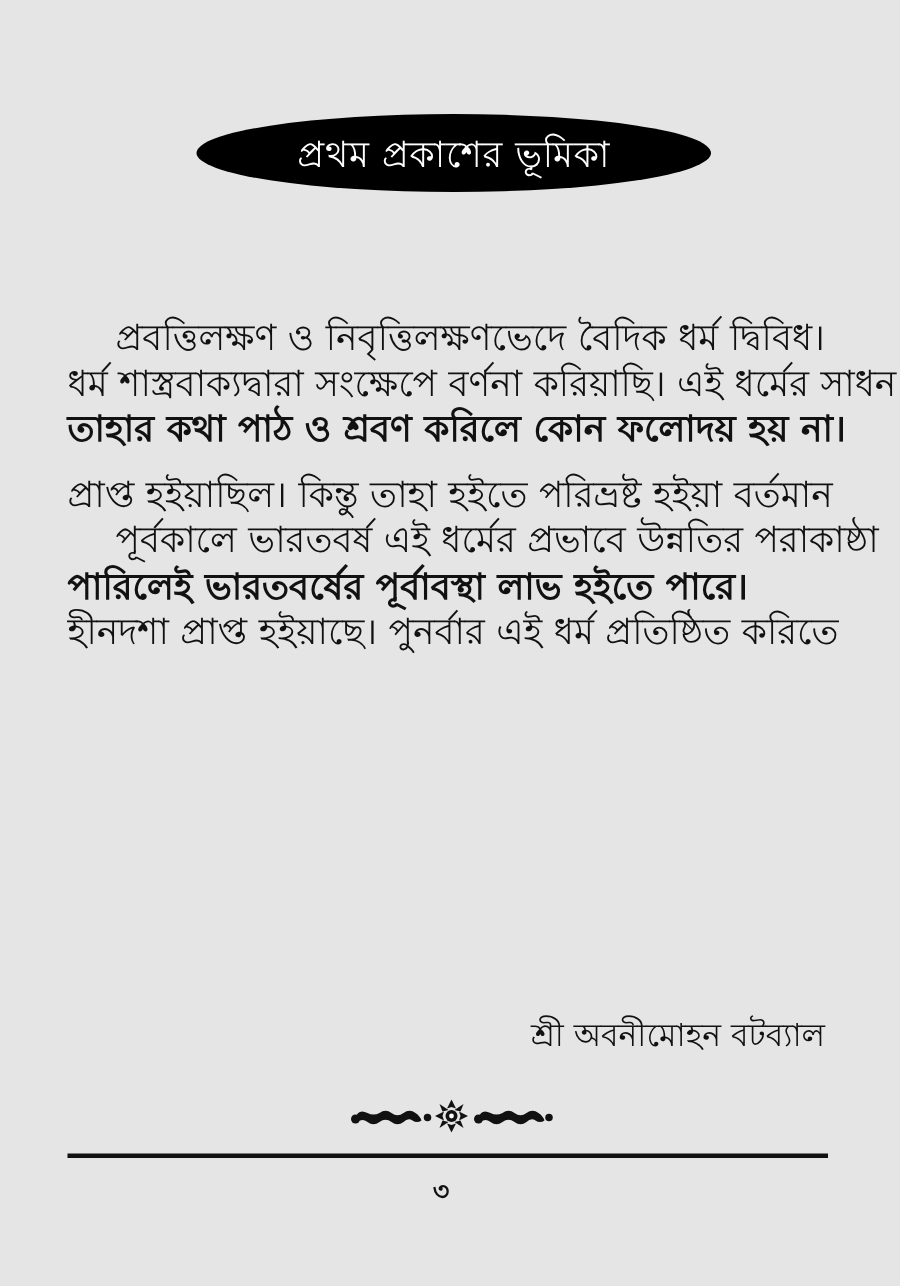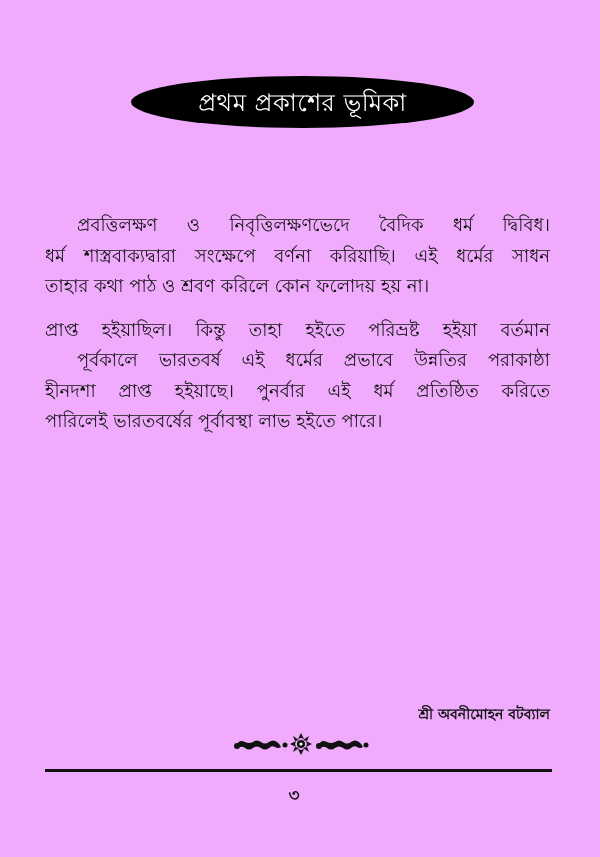--- a/index.html
+++ b/index.html
@@ -12,21 +12,21 @@
       height: 857px;
       position: relative;
       overflow: hidden;
       font-family: "DejaVu Sans", sans-serif;
       color: #111111;
     }
     .page {
       position: absolute;
       left: 0; top: 0;
       width: 600px; height: 857px;
-      background: #f0abfc;
+      background: #e5e5e5;
     }
     .title-oval {
       position: absolute;
       left: 131px;
       top: 76px;
       width: 343px;
       height: 52px;
       background: #000000;
       border-radius: 50%;
       display: flex;
@@ -42,45 +42,46 @@
       padding-top: 2px;
     }
     .body-text {
       position: absolute;
       left: 45px;
       width: 505px;
       top: 210px;
     }
     .para {
       margin: 0 0 13px 0;
-      font-size: 18px;
+      font-size: 24px;
       line-height: 30.5px;
       text-align: justify;
       text-align-last: left;
     }
     .line {
       display: block;
       text-align: justify;
       text-align-last: justify;
       white-space: nowrap;
       height: 30.5px;
       overflow: visible;
     }
     .line.last {
       text-align-last: left;
+      font-weight: bold;
     }
     .line.indent {
       padding-left: 32px;
     }
     .signature {
       position: absolute;
       right: 50px;
-      top: 700px;
-      font-size: 14px;
-      font-weight: bold;
+      top: 676px;
+      font-size: 21px;
+      font-weight: normal;
       line-height: 28px;
       white-space: nowrap;
     }
     .ornament {
       position: absolute;
       left: 231px;
       top: 733px;
       width: 140px;
       height: 22px;
     }
@@ -116,22 +117,22 @@
 
     <div class="para">
       <span class="line indent">প্রবত্তিলক্ষণ ও নিবৃত্তিলক্ষণভেদে বৈদিক ধর্ম দ্বিবিধ।</span>
       <span class="line">ধর্ম শাস্ত্রবাক্যদ্বারা সংক্ষেপে বর্ণনা করিয়াছি। এই ধর্মের সাধন</span>
       <span class="line last">তাহার কথা পাঠ ও শ্রবণ করিলে কোন ফলোদয় হয় না।</span>
     </div>
 
     <div class="para">
       <span class="line">প্রাপ্ত হইয়াছিল। কিন্তু তাহা হইতে পরিভ্রষ্ট হইয়া বর্তমান</span>
       <span class="line indent">পূর্বকালে ভারতবর্ষ এই ধর্মের প্রভাবে উন্নতির পরাকাষ্ঠা</span>
+      <span class="line last">পারিলেই ভারতবর্ষের পূর্বাবস্থা লাভ হইতে পারে।</span>
       <span class="line">হীনদশা প্রাপ্ত হইয়াছে। পুনর্বার এই ধর্ম প্রতিষ্ঠিত করিতে</span>
-      <span class="line last">পারিলেই ভারতবর্ষের পূর্বাবস্থা লাভ হইতে পারে।</span>
     </div>
 
 
   </div>
 
   <div class="signature">শ্রী অবনীমোহন বটব্যাল</div>
 
   <svg class="ornament" viewBox="0 0 140 22" xmlns="http://www.w3.org/2000/svg">
     <g fill="#111111">
 

